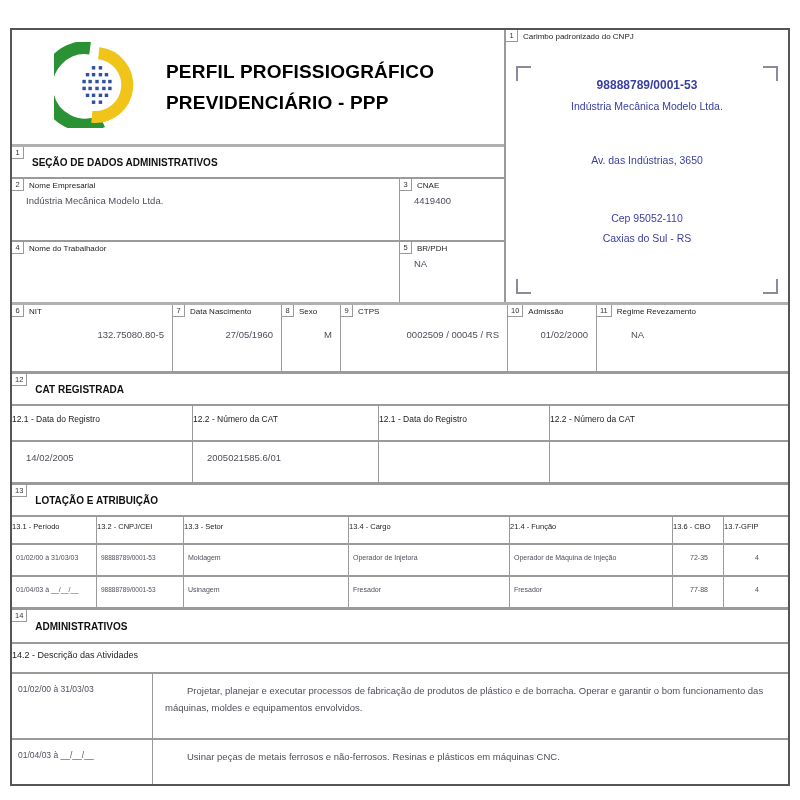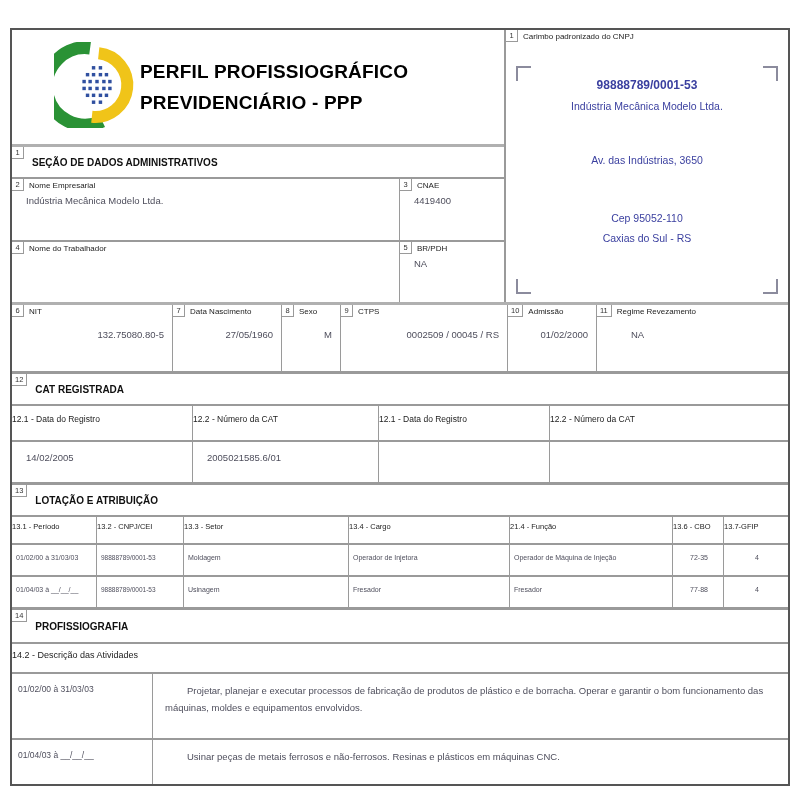--- a/index.html
+++ b/index.html
@@ -5,21 +5,21 @@
   html,body{margin:0;padding:0;width:800px;height:800px;background:#fff;
     font-family:"Liberation Sans","DejaVu Sans",sans-serif;color:#1a1a1a;}
   #form{position:absolute;left:10px;top:28px;width:776px;height:754px;
     border:2px solid #555;display:flex;flex-direction:column;background:#fff;}
   .hline2{border-bottom:2px solid #9a9a9a;}
   .hline3{border-bottom:3px solid #9a9a9a;}
   .vline{border-right:1px solid #9a9a9a;}
   
   #top{display:flex;height:272px;}
   #top-left{width:492px;border-right:2px solid #9a9a9a;display:flex;flex-direction:column;}
-  #logo-title{height:114px;display:flex;align-items:center;padding-left:42px;
+  #logo-title{height:114px;display:flex;align-items:center;gap:26px;padding-left:42px;
     border-bottom:3px solid #b0b0b0;}
   .title{font-weight:bold;font-size:19px;line-height:31px;letter-spacing:.2px;color:#000;}
   #sec1bar{height:30px;}
   .secbar{display:flex;align-items:stretch;}
   .secbar .numbox{margin:0;}
   .sectitle{font-weight:bold;font-size:10px;display:flex;align-items:center;padding:9px 8px;color:#101010;}
   .numbox{display:inline-flex;align-items:flex-start;justify-content:center;
     min-width:12px;padding:1px 3px 2px 3px;font-size:7.5px;color:#333;
     border-right:1px solid #9a9a9a;border-bottom:1px solid #9a9a9a;background:#fff;
     height:12px;box-sizing:border-box;flex:0 0 auto;}
@@ -348,21 +348,21 @@
     <div class="cell vline w-cbo">
         <div class="val" style="text-align:center">77-88</div>
       </div>
     <div class="cell w-gfip">
         <div class="val" style="text-align:center">4</div>
       </div>
   </div>
 
   <div class="secbar hline2" style="height:32px">
     <span class="numbox">14</span>
-    <span class="sectitle">PROFISSIOGRAFIA</span>
+    <span class="sectitle">ADMINISTRATIVOS</span>
   </div>
   <div id="s14head" class="row hline2">
     <div class="cell w-desc">
         <div class="lbl">
           <span class="txt">14.2 - Descrição das Atividades</span>
         </div>
       </div>
   </div>
   <div id="s14r1" class="row s14row hline2">
     <div class="cell vline w-per14">

